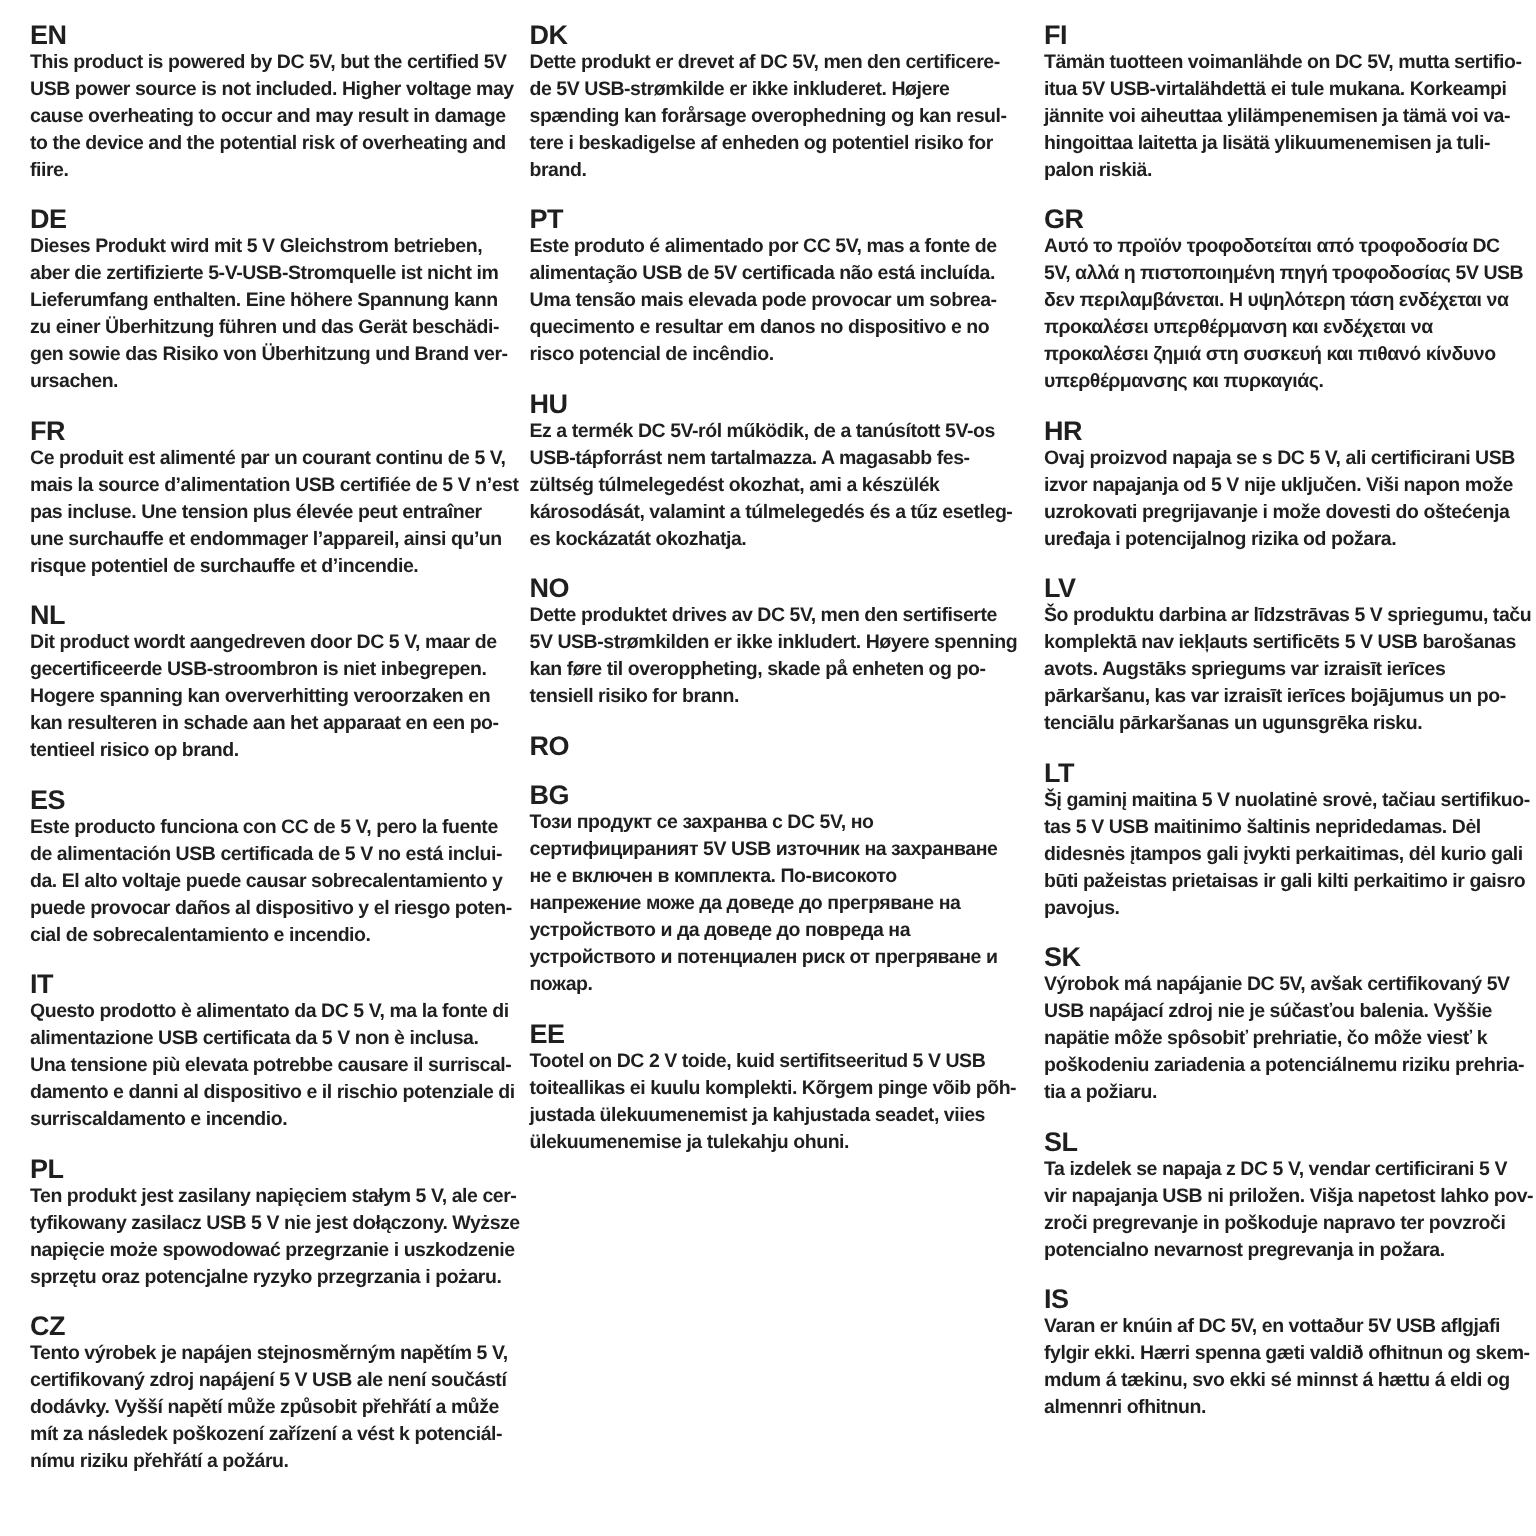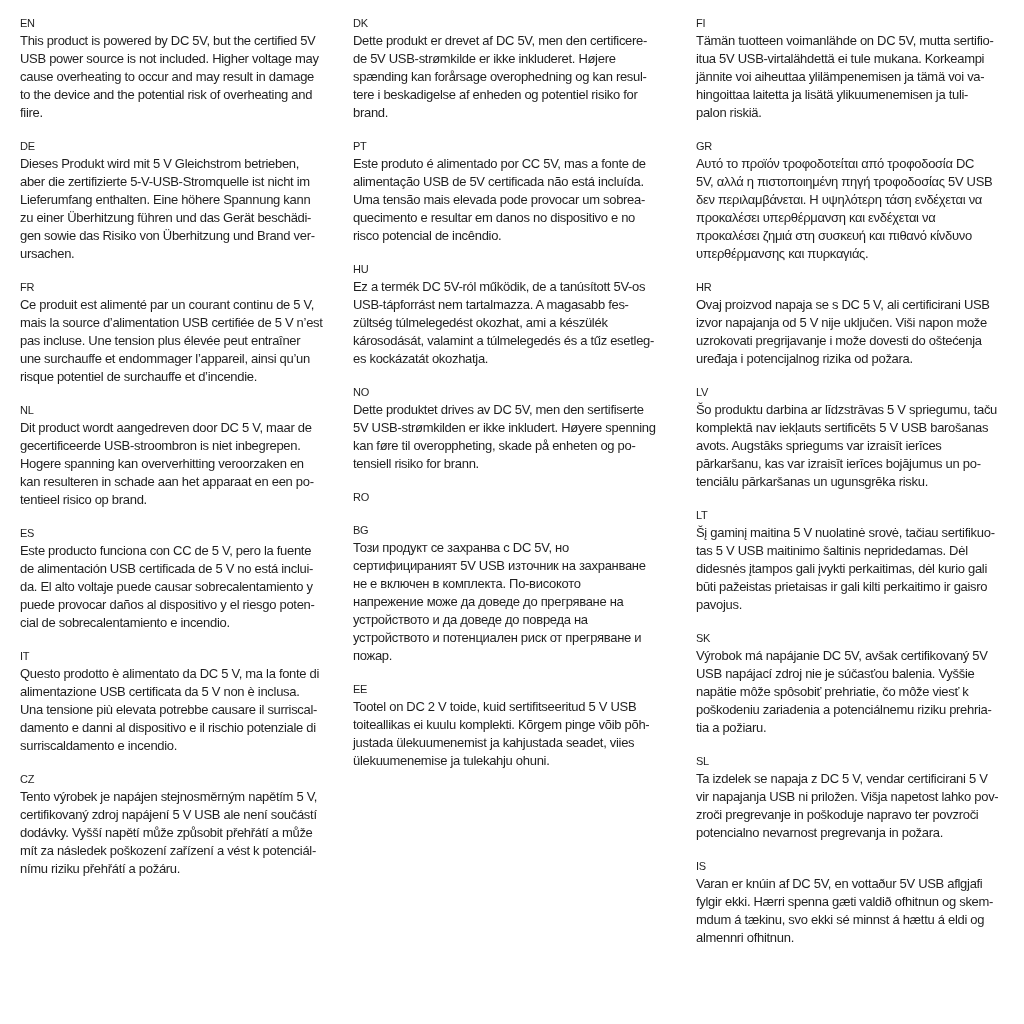--- a/index.html
+++ b/index.html
@@ -21,32 +21,32 @@
     width: 1024px;
   }
   .col {
     width: 330px;
     flex: 0 0 330px;
   }
   .col + .col { margin-left: 3px; }
   .col.col-3 { margin-left: 13px; }
   .lang-section { margin-bottom: 15px; }
   .lang-code {
-    font-size: 11px;
+    font-size: 18px;
     line-height: 18px;
     letter-spacing: -0.3px;
-    font-weight: 400;
+    font-weight: 700;
   }
   .lang-text {
     margin: 0;
     font-size: 13px;
     line-height: 18px;
     letter-spacing: -0.3px;
     white-space: pre-line;
-    font-weight: 400;
+    font-weight: 700;
   }
 </style>
 </head>
 <body>
 
 <main class="page">
 
   <section class="col col-1">
     <div class="lang-section">
       <div class="lang-code">EN</div>
@@ -89,20 +89,27 @@
 puede provocar daños al dispositivo y el riesgo poten-
 cial de sobrecalentamiento e incendio.</p>
     </div>
     <div class="lang-section">
       <div class="lang-code">IT</div>
       <p class="lang-text">Questo prodotto è alimentato da DC 5 V, ma la fonte di
 alimentazione USB certificata da 5 V non è inclusa.
 Una tensione più elevata potrebbe causare il surriscal-
 damento e danni al dispositivo e il rischio potenziale di
 surriscaldamento e incendio.</p>
+    </div>
+    <div class="lang-section">
+      <div class="lang-code">PL</div>
+      <p class="lang-text">Ten produkt jest zasilany napięciem stałym 5 V, ale cer-
+tyfikowany zasilacz USB 5 V nie jest dołączony. Wyższe
+napięcie może spowodować przegrzanie i uszkodzenie
+sprzętu oraz potencjalne ryzyko przegrzania i pożaru.</p>
     </div>
     <div class="lang-section">
       <div class="lang-code">CZ</div>
       <p class="lang-text">Tento výrobek je napájen stejnosměrným napětím 5 V,
 certifikovaný zdroj napájení 5 V USB ale není součástí
 dodávky. Vyšší napětí může způsobit přehřátí a může
 mít za následek poškození zařízení a vést k potenciál-
 nímu riziku přehřátí a požáru.</p>
     </div>
   </section>

